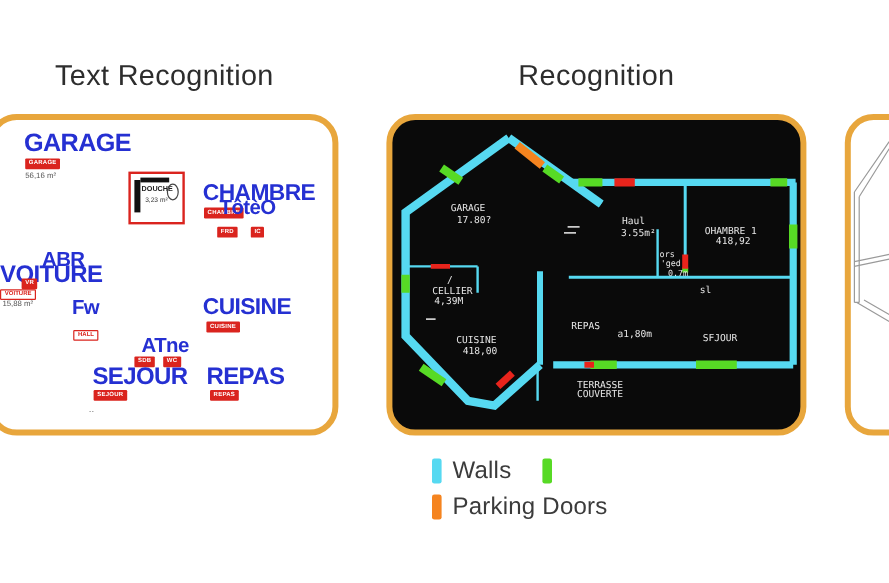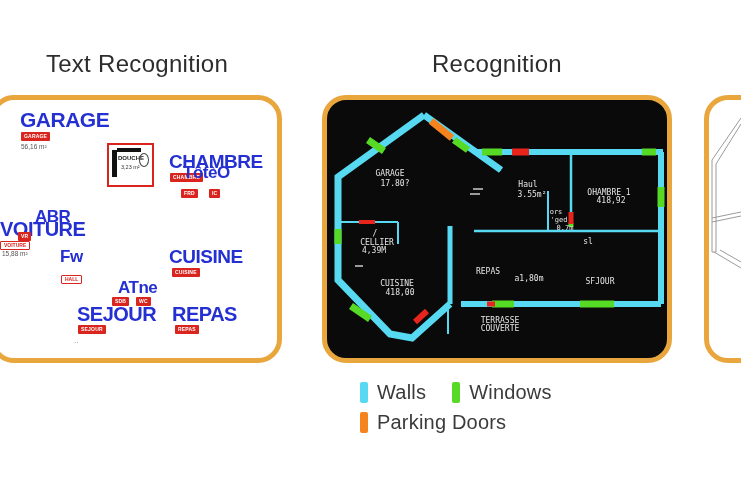--- a/index.html
+++ b/index.html
@@ -170,21 +170,20 @@
   </div>
 
   <div id="legend">
     <div class="lg-row">
       <div class="lg-item">
         <span class="sw" style="background: rgb(86, 217, 241);"></span>
         <span class="lg-label">Walls</span>
       </div>
       <div class="lg-item">
         <span class="sw" style="background: rgb(87, 218, 37);"></span>
-        <span class="lg-label">Windows</span>
       </div>
     </div>
     <div class="lg-row">
       <div class="lg-item">
         <span class="sw" style="background: rgb(245, 132, 31);"></span>
         <span class="lg-label">Parking Doors</span>
       </div>
     </div>
   </div>
 

